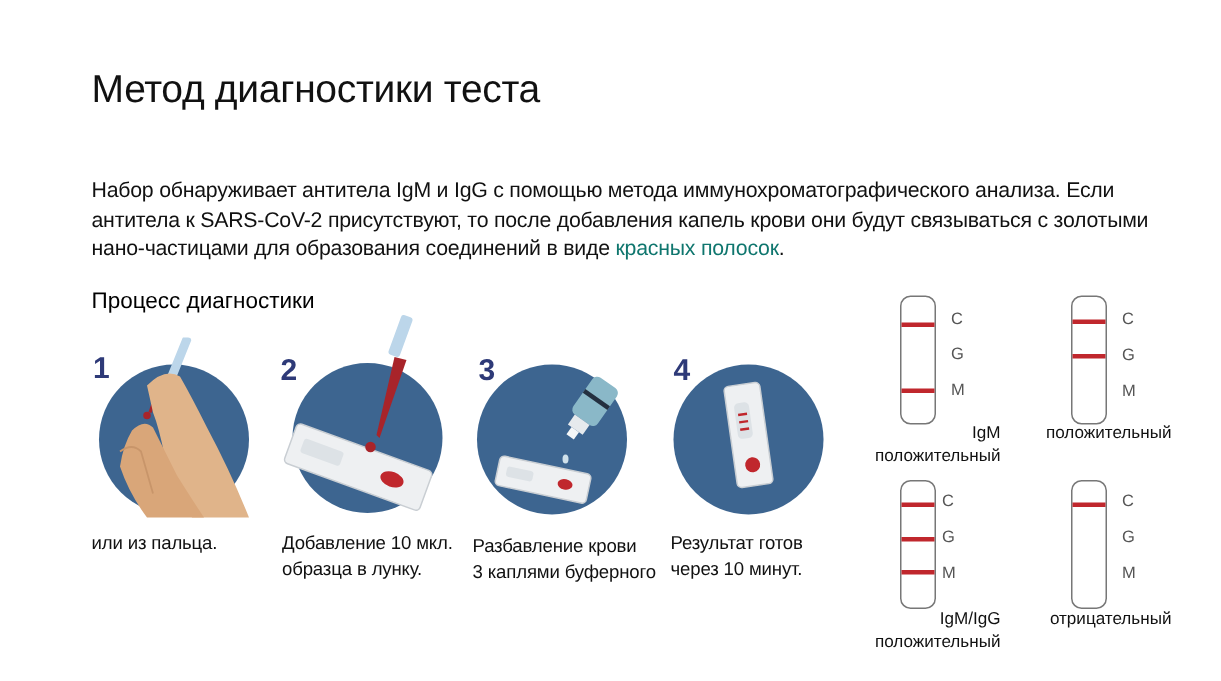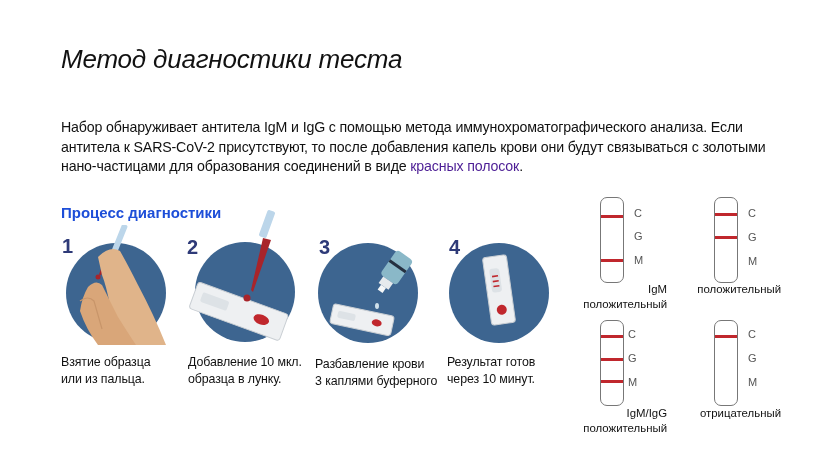--- a/index.html
+++ b/index.html
@@ -1,21 +1,21 @@
 <!DOCTYPE html>
 <html><head>
 <meta charset="utf-8">
 <style>
   html, body { margin:0; padding:0; }
   body { width:814px; height:454px; background:#ffffff; position:relative; overflow:hidden;
          font-family:"Liberation Sans", "DejaVu Sans", sans-serif; color:#111; }
-  .title { position:absolute; left:61px; top:44px; font-size:26px; color:#111; letter-spacing:-0.2px;font-style:italic; }
+  .title { position:absolute; left:61px; top:44px; font-size:26px; color:#111; letter-spacing:-0.2px; }
   .intro { position:absolute; left:61px; top:118px; width:720px; font-size:14.2px; line-height:19.5px; color:#111; letter-spacing:-0.15px; }
-  .intro .red { color:#4c1d95; }
-  .process-title { position:absolute; left:61px; top:192px; font-size:15px; font-weight:bold; color:#1d4ed8;margin-top:12px; }
+  .intro .red { color:#0f766e; }
+  .process-title { position:absolute; left:61px; top:192px; font-size:15px; font-weight:normal; color:#000000; }
   .step { position:absolute; }
   .step .num { position:absolute; font-size:20px; font-weight:bold; color:#2e3a78; }
   .circle { position:absolute; width:100px; height:100px; border-radius:50%; background:#3d6590; }
   .caption { position:absolute; font-size:12.4px; line-height:17px; color:#111; letter-spacing:-0.1px; }
   .strip { position:absolute; width:22px; height:84px; border:1.3px solid #777; border-radius:7px; background:#fff; }
   .strip .line { position:absolute; left:0; width:22px; height:2.5px; background:#c0272d; }
   .lbl { position:absolute; font-size:11px; color:#555; }
   .res-cap { position:absolute; font-size:11.4px; line-height:15px; color:#111; text-align:right; width:110px; }
 </style>
 </head>
@@ -85,21 +85,20 @@
       <rect x="49" y="38" width="10" height="24" rx="3" fill="#dde2e6"></rect>
       <rect x="51" y="45" width="6" height="1.6" fill="#c0272d"></rect>
       <rect x="51" y="50" width="6" height="1.6" fill="#c0272d"></rect>
       <rect x="51" y="55" width="6" height="1.6" fill="#c0272d"></rect>
       <circle cx="56" cy="80" r="5" fill="#c0272d"></circle>
     </g>
   </svg>
 </div>
 
 <div class="caption" style="left:61px; top:354px;">
-  <div>Взятие образца</div>
   <div>или из пальца.</div>
 </div>
 <div class="caption" style="left:188px; top:354px;">
   <div>Добавление 10 мкл.</div>
   <div>образца в лунку.</div>
 </div>
 <div class="caption" style="left:315px; top:356px;">
   <div>Разбавление крови</div>
   <div>3 каплями буферного</div>
 </div>

